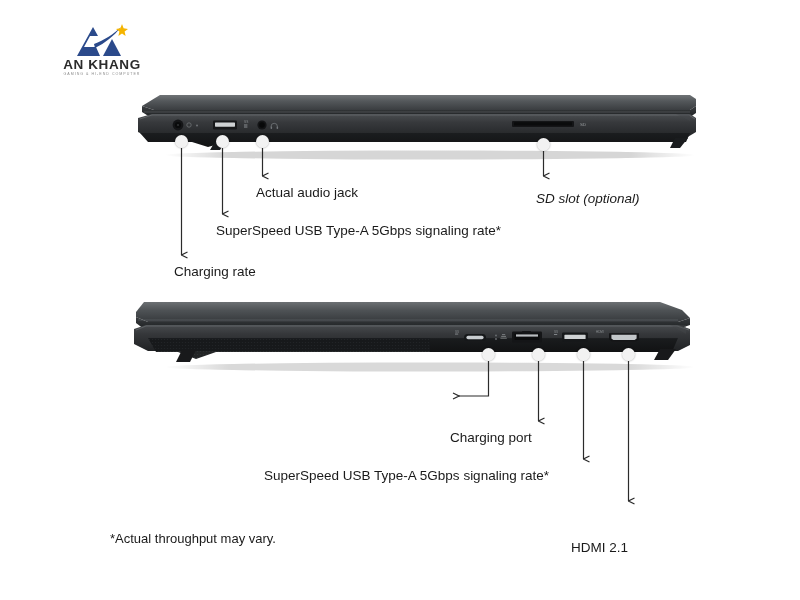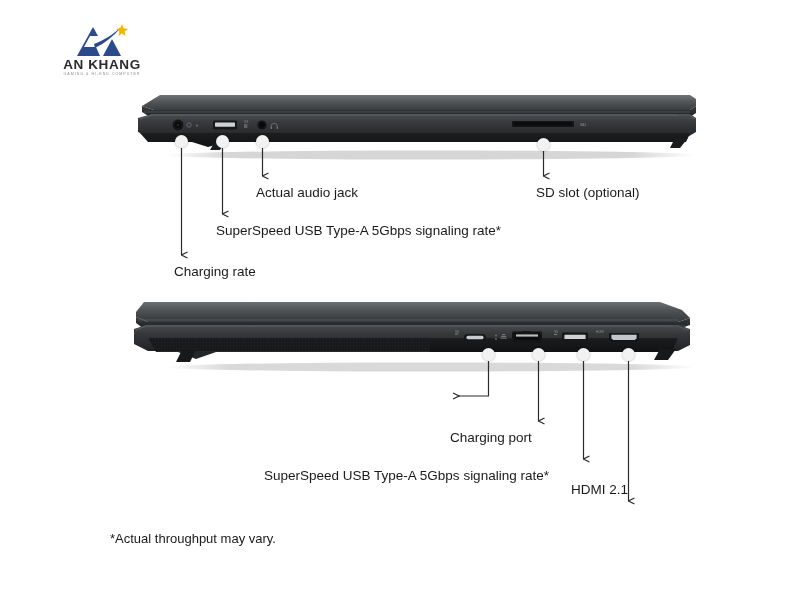--- a/index.html
+++ b/index.html
@@ -312,28 +312,28 @@
 
     <line x1="538.5" y1="361" x2="538.5" y2="421" stroke="#2b2b2b" stroke-width="1.2" marker-end="url(#arrowDown)"></line>
 
     <line x1="583.5" y1="361" x2="583.5" y2="459" stroke="#2b2b2b" stroke-width="1.2" marker-end="url(#arrowDown)"></line>
 
     <line x1="628.5" y1="361" x2="628.5" y2="501" stroke="#2b2b2b" stroke-width="1.2" marker-end="url(#arrowDown)"></line>
   </svg>
 
   <div class="label" style="left:256px; top:185px;">Actual audio jack</div>
 
-  <div class="label" style="left:536px; top:185px;">SD slot (optional)</div>
+  <div class="label" style="left:536px; top:191px;font-style:italic;">SD slot (optional)</div>
 
   <div class="label" style="left:216px; top:223px;">SuperSpeed USB Type-A 5Gbps signaling rate*</div>
 
   <div class="label" style="left:174px; top:264px;">Charging rate</div>
 
 
   <div class="label" style="left:450px; top:430px;">Charging port</div>
 
   <div class="label" style="left:264px; top:468px;">SuperSpeed USB Type-A 5Gbps signaling rate*</div>
 
-  <div class="label" style="left:571px; top:482px;">HDMI 2.1</div>
+  <div class="label" style="left:571px; top:540px;">HDMI 2.1</div>
 
   <div class="label small-note" style="left:110px; top:531px;">*Actual throughput may vary.</div>
 
 </div>
 
 </body></html>

